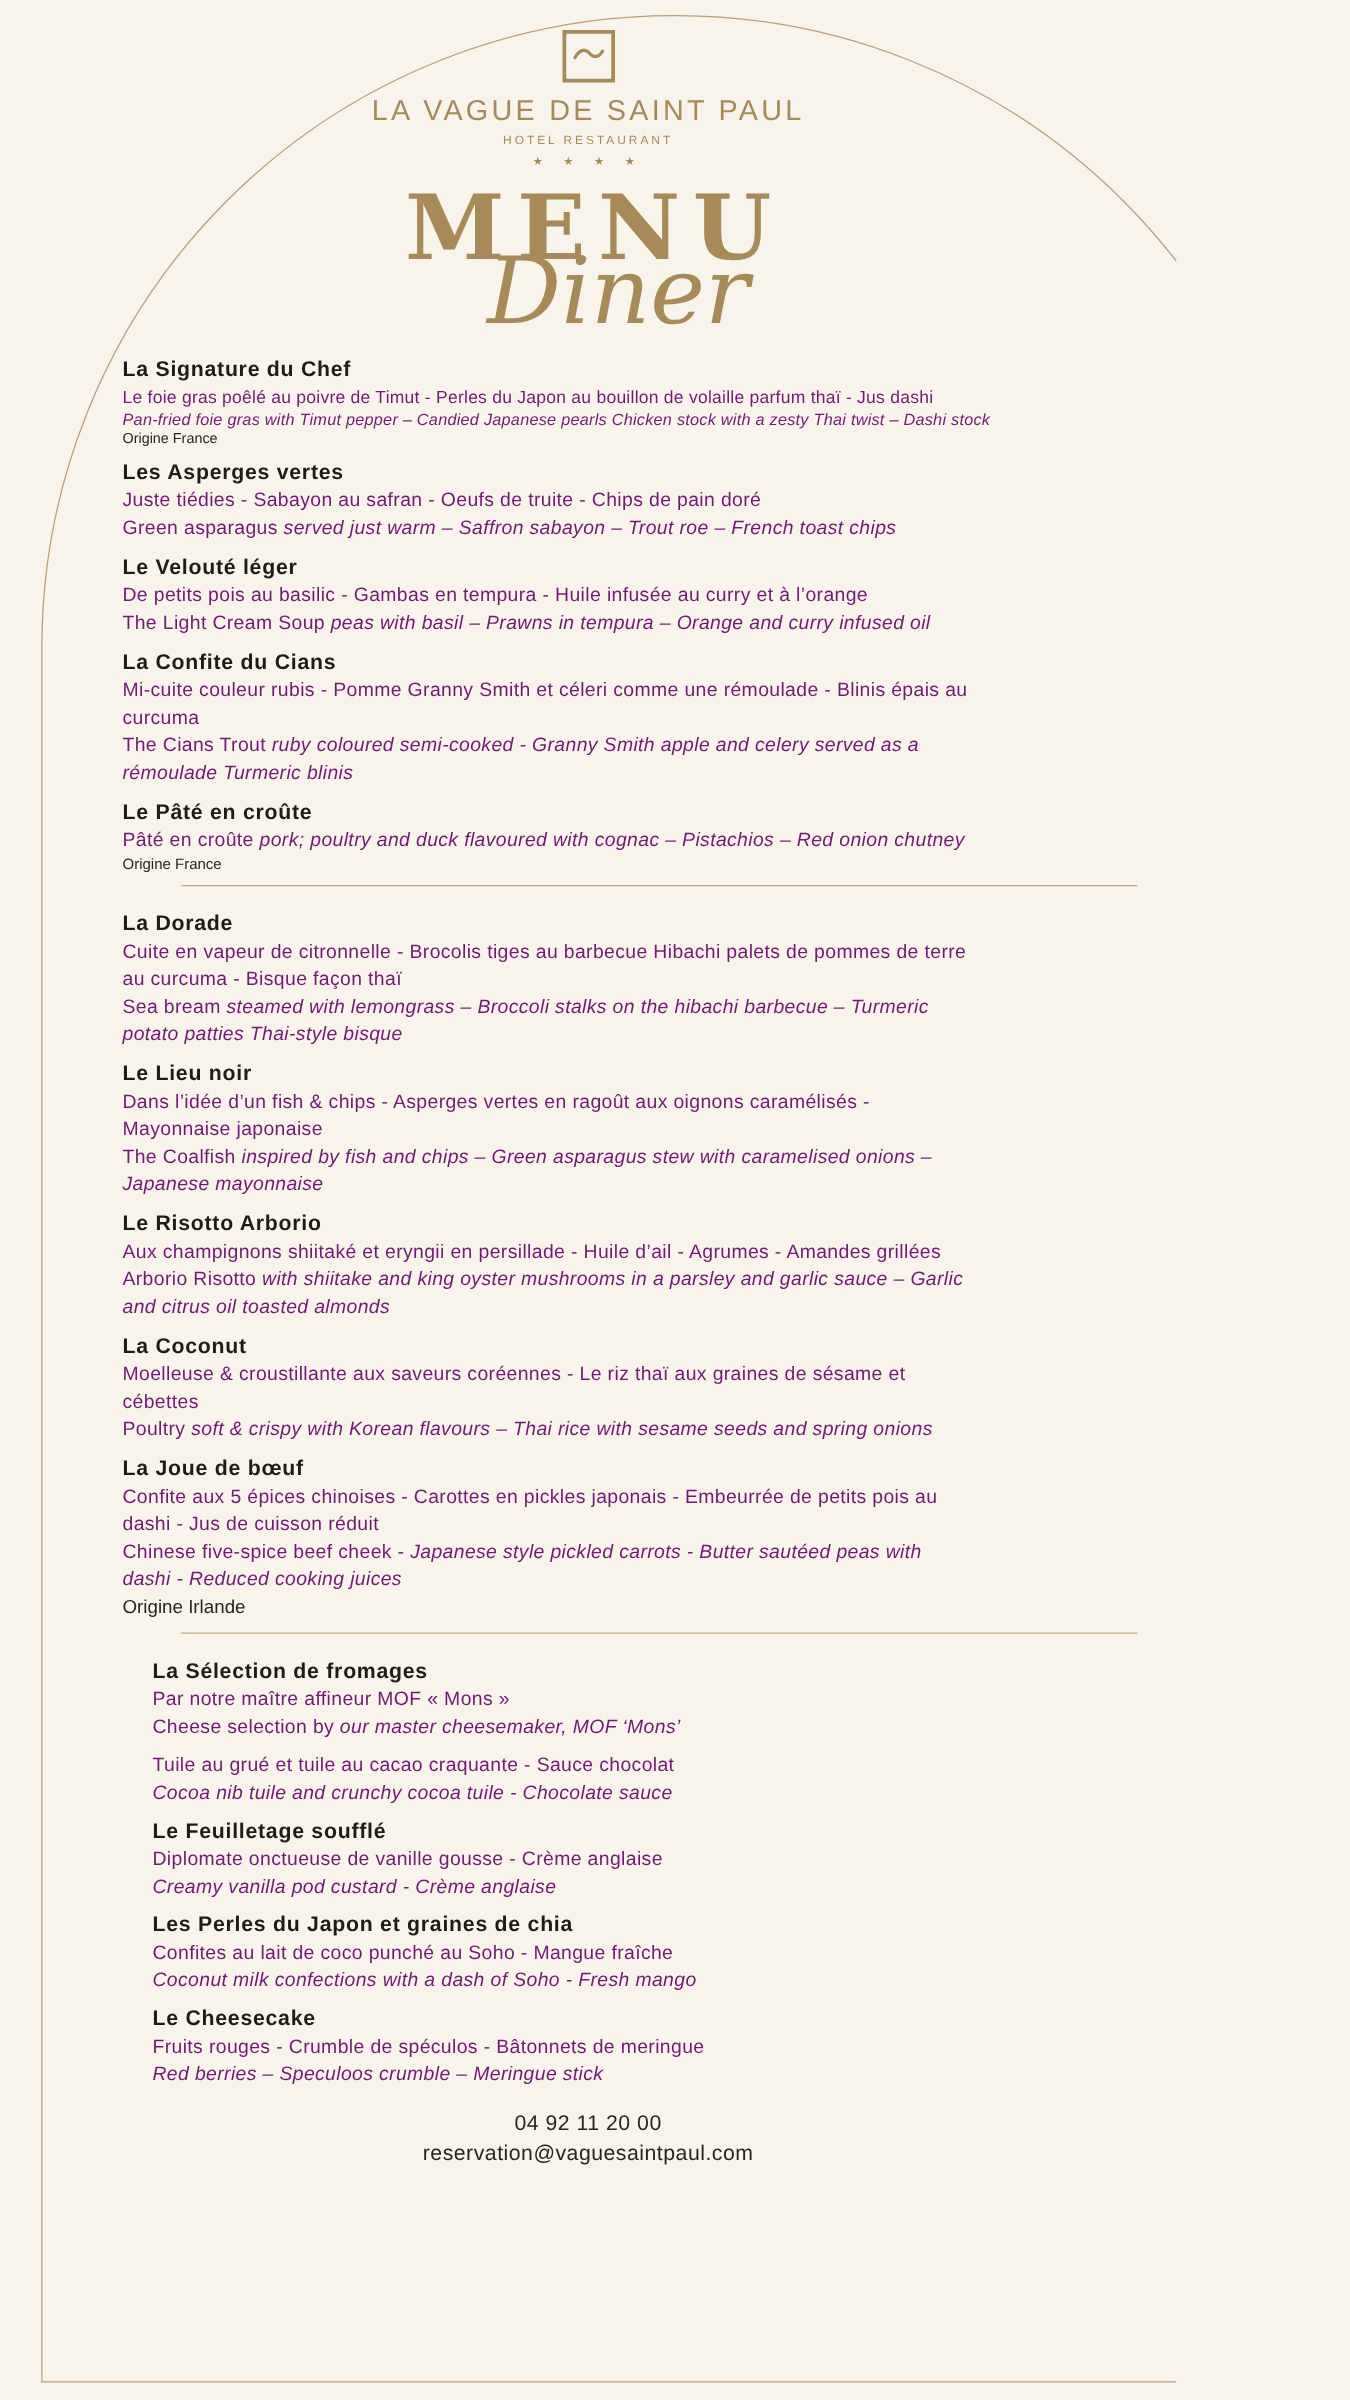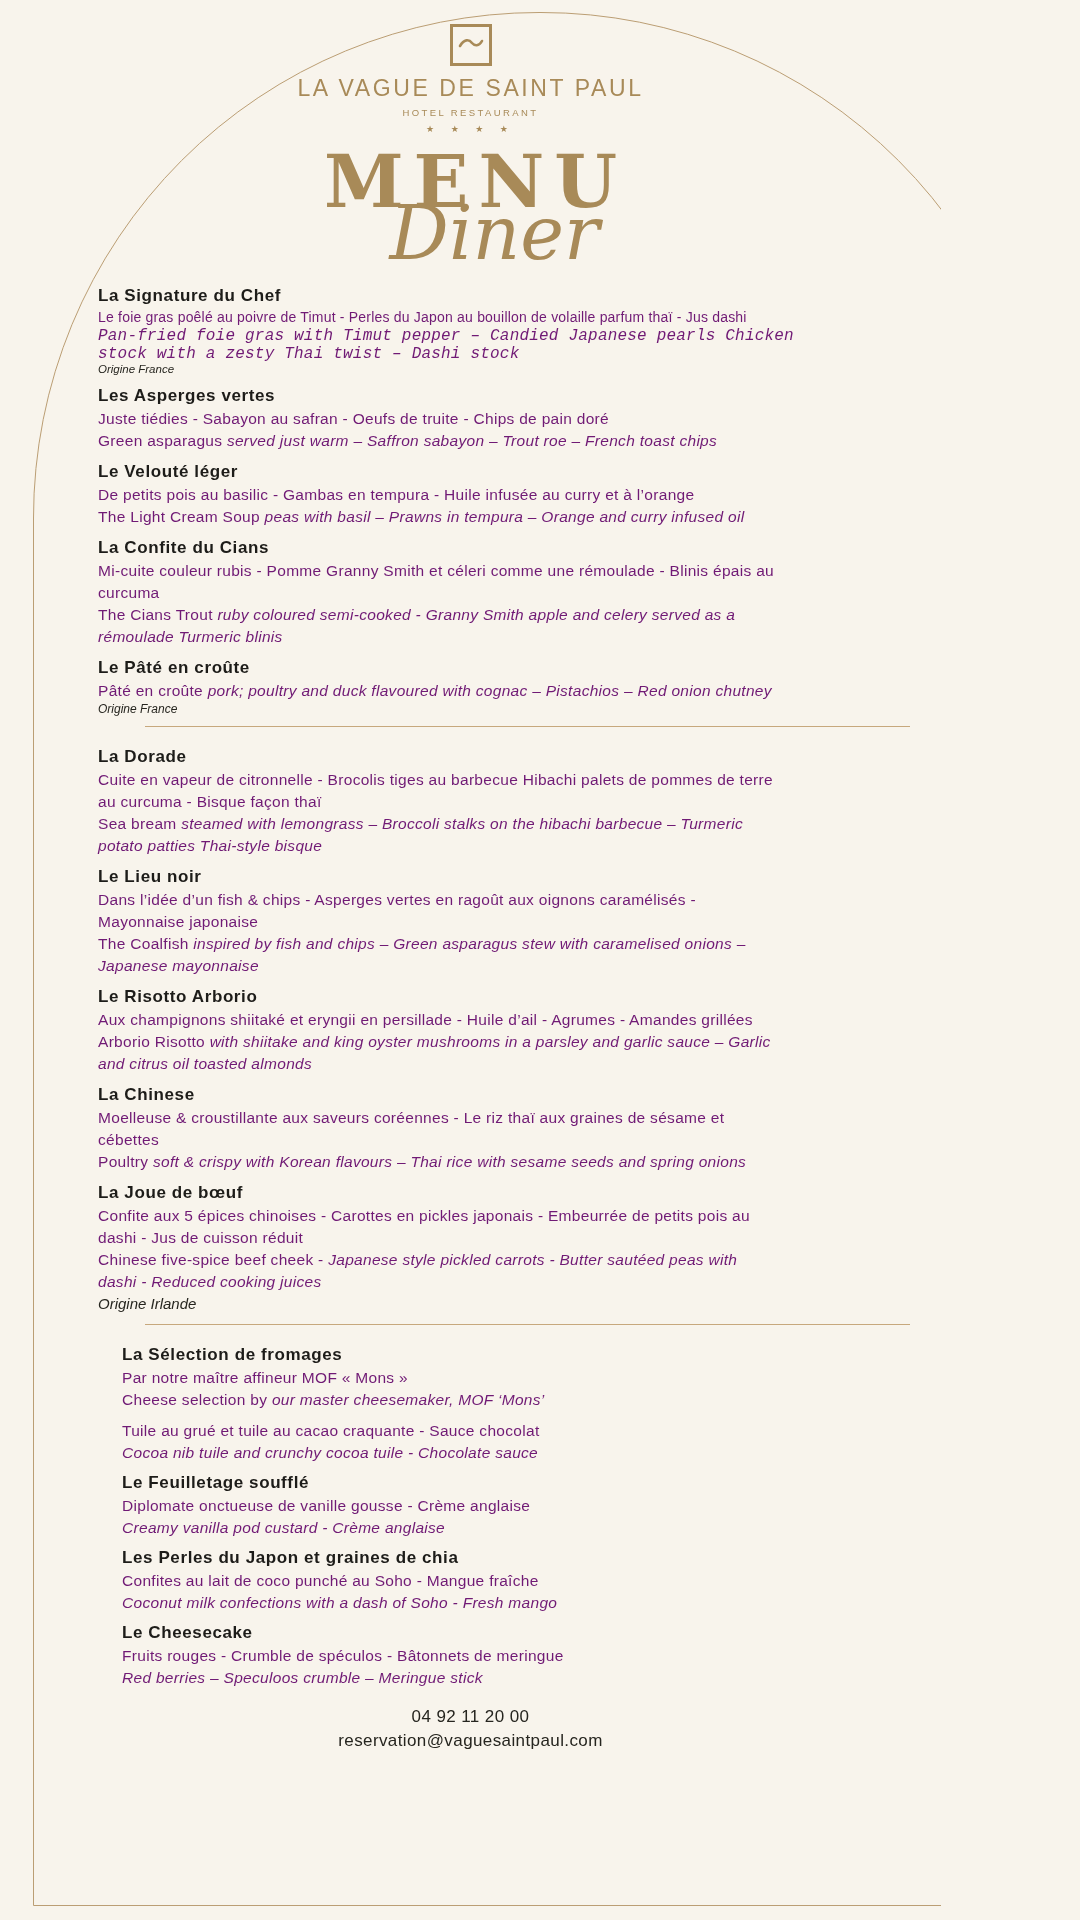--- a/index.html
+++ b/index.html
@@ -50,30 +50,30 @@
   .item-body{width:680px;}
   .item-title{
     margin:0 0 2px;font-size:17px;font-weight:bold;
     letter-spacing:.6px;line-height:20px;color:#1d1c19;
   }
   .item-fr,.item-en{
     margin:0;font-size:15.5px;letter-spacing:.3px;line-height:22px;color:#701a75;
   }
   .item-en em{font-style:italic;}
   .item-en .lead{font-style:normal;}
-  .item-origin{margin:0;font-style:italic;font-size:15px;line-height:21px;color:#26251f;}
+  .item-origin{margin:0;font-size:15px;line-height:21px;color:#26251f;}
   .item-origin.small{font-size:12px;line-height:14px;}
   .item-price{
     position:absolute;right:0;top:-6px;
     font-size:15.5px;letter-spacing:1.2px;color:#1d1c19;
   }
   
   .item.compact .item-body{width:740px;}
   .item.compact .item-fr{font-size:14px;letter-spacing:.2px;line-height:19px;}
-  .item.compact .item-en{font-size:16px;letter-spacing:.2px;line-height:18px;font-family:Liberation Mono, monospace;}
+  .item.compact .item-en{font-size:13px;letter-spacing:.2px;line-height:18px;}
   .item.compact .item-origin{font-size:11.5px;line-height:13px;}
   .divider{
     border:none;border-top:1.5px solid #c7a87d;
     margin:10px 0 20px 47px;width:765px;
   }
   .section.indent .item-body{padding-left:24px;}
   .section.indent .item{margin-bottom:9px;}
   .section.indent .item-price{top:-22px;}
   
   .footer{text-align:center;margin-top:16px;font-size:17px;letter-spacing:.4px;line-height:24px;color:#26251f;}
@@ -164,21 +164,21 @@
         <div class="item">
           <div class="item-body">
             <h3 class="item-title">Le Risotto Arborio</h3>
             <p class="item-fr">Aux champignons shiitaké et eryngii en persillade - Huile d’ail - Agrumes - Amandes grillées</p>
             <p class="item-en"><span class="lead">Arborio Risotto </span><em>with shiitake and king oyster mushrooms in a parsley and garlic sauce – Garlic and citrus oil toasted almonds</em></p>
           </div>
           <div class="item-price">28 €</div>
         </div>
         <div class="item">
           <div class="item-body">
-            <h3 class="item-title">La Chinese</h3>
+            <h3 class="item-title">La Coconut</h3>
             <p class="item-fr">Moelleuse &amp; croustillante aux saveurs coréennes - Le riz thaï aux graines de sésame et cébettes</p>
             <p class="item-en"><span class="lead">Poultry </span><em>soft &amp; crispy with Korean flavours – Thai rice with sesame seeds and spring onions</em></p>
           </div>
           <div class="item-price">29 €</div>
         </div>
         <div class="item">
           <div class="item-body">
             <h3 class="item-title">La Joue de bœuf</h3>
             <p class="item-fr">Confite aux 5 épices chinoises - Carottes en pickles japonais - Embeurrée de petits pois au dashi - Jus de cuisson réduit</p>
             <p class="item-en"><span class="lead">Chinese five-spice beef cheek - </span><em>Japanese style pickled carrots - Butter sautéed peas with dashi - Reduced cooking juices</em></p>

